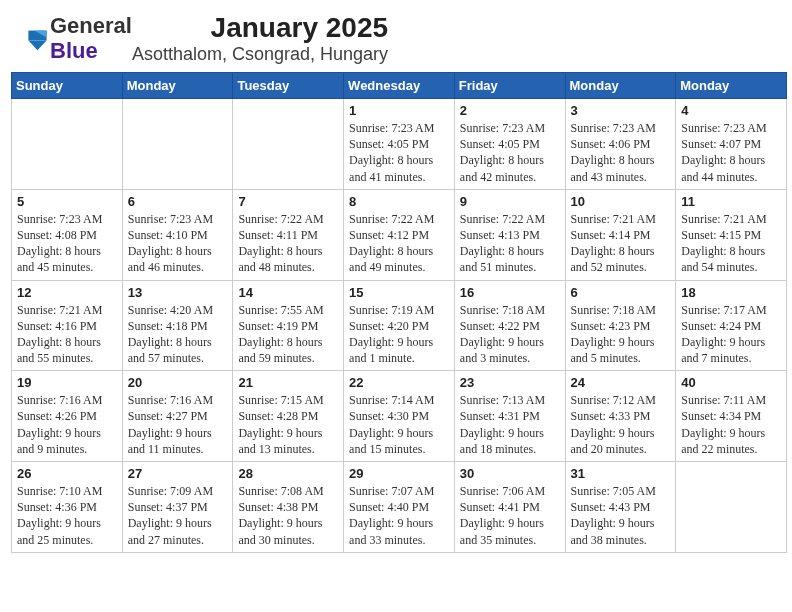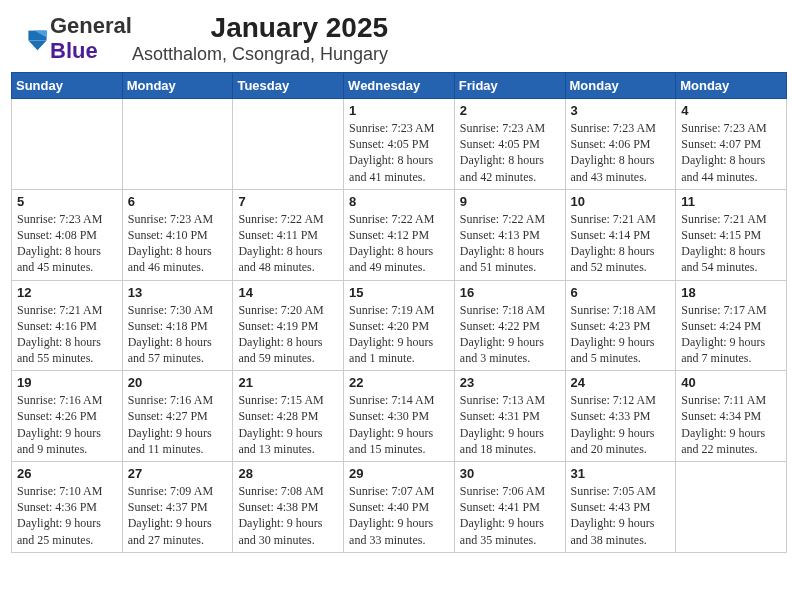--- a/index.html
+++ b/index.html
@@ -193,27 +193,27 @@
         </tr>
         <tr>
           <td>
             <span class="day-num">12</span>
             <div class="cell-info">Sunrise: 7:21 AM
 Sunset: 4:16 PM
 Daylight: 8 hours and 55 minutes.</div>
           </td>
           <td>
             <span class="day-num">13</span>
-            <div class="cell-info">Sunrise: 7:30 AM
+            <div class="cell-info">Sunrise: 4:20 AM
 Sunset: 4:18 PM
 Daylight: 8 hours and 57 minutes.</div>
           </td>
           <td>
             <span class="day-num">14</span>
-            <div class="cell-info">Sunrise: 7:20 AM
+            <div class="cell-info">Sunrise: 7:55 AM
 Sunset: 4:19 PM
 Daylight: 8 hours and 59 minutes.</div>
           </td>
           <td>
             <span class="day-num">15</span>
             <div class="cell-info">Sunrise: 7:19 AM
 Sunset: 4:20 PM
 Daylight: 9 hours and 1 minute.</div>
           </td>
           <td>

